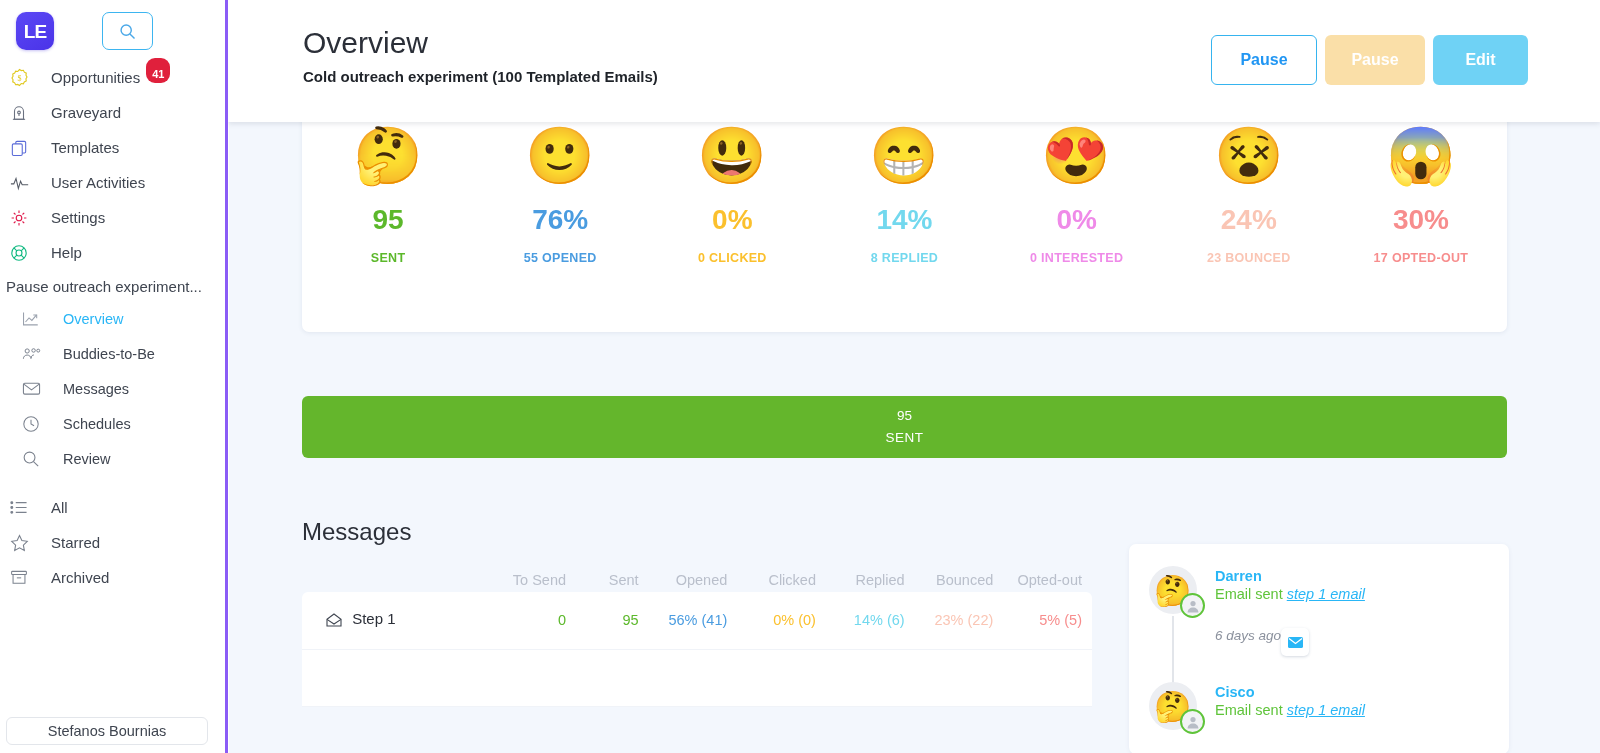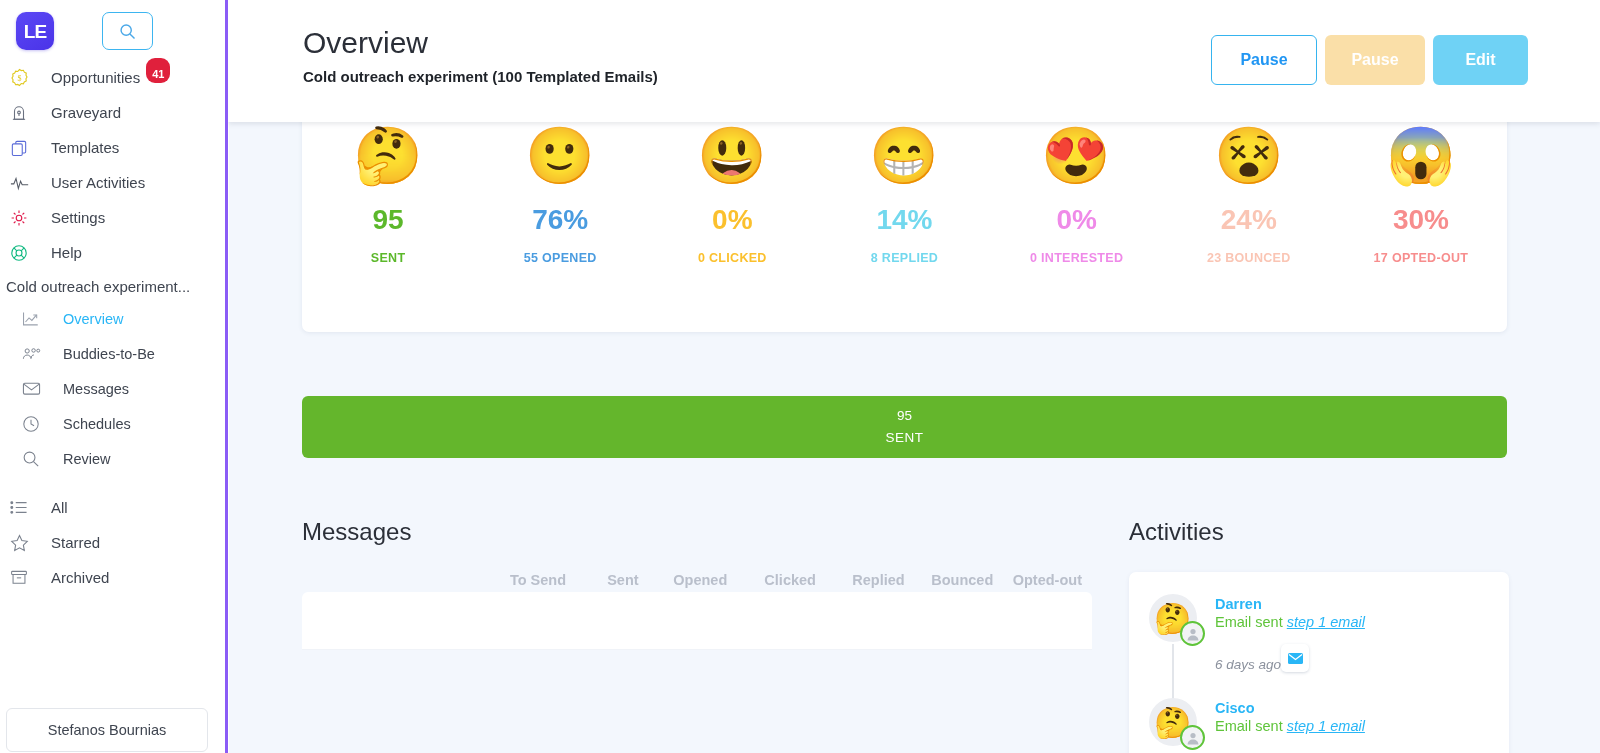--- a/index.html
+++ b/index.html
@@ -46,21 +46,21 @@
     background:#e0203c; color:#fff; font-size:11px; font-weight:bold;
     border-radius:9px; padding:9px 6px 2px; margin-left:6px;
     position:relative; top:-7px; line-height:1.3;
   }
   .sb-section {
     font-size:15px; color:#3f4550; padding:8px 0 6px 6px;
     white-space:nowrap; overflow:hidden;
   }
   .sb-gap { height:14px; }
   .user-btn {
-    position:absolute; left:6px; bottom:1px; width:202px; height:44px;
+    position:absolute; left:6px; bottom:8px; width:202px; height:28px;
     border:1px solid #e3e6eb; border-radius:6px; background:#fff;
     display:flex; align-items:center; justify-content:center;
     font-size:14.5px; color:#3f4550; cursor:pointer;
   }
 
   
   #header {
     position:absolute; left:228px; top:0; width:1372px; height:122px;
     background:#fff; z-index:30;
     box-shadow: 0 2px 5px rgba(60,70,90,.13);
@@ -98,21 +98,21 @@
   }
   .progress-bar .p-val { font-size:13.5px; line-height:22px; }
   .progress-bar .p-cap { font-size:13.5px; line-height:22px; letter-spacing:.5px; }
 
   .sec-title { font-size:24px; color:#2b2f38; font-weight:400; }
   #messages-sec { position:absolute; left:73px; top:518px; width:790px; }
   #activities-sec { position:absolute; left:900px; top:518px; width:380px; }
 
   table.msg { width:790px; border-collapse:collapse; margin-top:26px; table-layout:fixed; }
   table.msg th {
-    font-size:14.5px; color:#b9bfcb; font-weight:700;
+    font-size:14.5px; color:#b9bfcb; font-weight:400;
     text-align:right; padding:0 10px 4px 0; vertical-align:top;
   }
   table.msg th.c-step { width:200px; }
   table.msg th.c-n { width:72px; }
   table.msg th.c-w { width:88px; }
   table.msg tbody tr { background:#fff; }
   table.msg tbody td {
     height:57px; font-size:14.5px; text-align:right; padding-right:10px;
     border-bottom:1px solid #f0f3f8;
   }
@@ -138,21 +138,21 @@
   .av-mini {
     position:absolute; left:31px; top:27px; width:25px; height:25px;
     border-radius:50%; background:#f2f3f5; border:2px solid #5fc43a;
     z-index:3; display:flex; align-items:center; justify-content:center;
   }
   .tl-line { position:absolute; left:23px; top:50px; width:2px; height:76px; background:#e2e5ea; z-index:1; }
   .act-body { padding-left:10px; padding-top:2px; }
   .act-name { color:#29b6f6; font-size:14.5px; font-weight:bold; }
   .act-desc { color:#5fc43a; font-size:14.5px; margin-top:2px; }
   .act-link { color:#29b6f6; font-style:italic; text-decoration:underline; cursor:pointer; }
-  .act-meta { margin-top:14px; display:flex; align-items:flex-end; }
+  .act-meta { margin-top:26px; display:flex; align-items:flex-start; }
   .act-time { color:#8b919d; font-size:13.5px; font-style:italic; }
   .mail-badge {
     width:28px; height:28px; border-radius:5px; background:#fff;
     box-shadow:0 1px 3px rgba(60,80,120,.22);
     display:flex; align-items:center; justify-content:center;
   }
 </style>
 </head>
 <body>
 
@@ -213,35 +213,52 @@
             <th class="c-n">Sent</th>
             <th class="c-w">Opened</th>
             <th class="c-w">Clicked</th>
             <th class="c-w">Replied</th>
             <th class="c-w">Bounced</th>
             <th class="c-w">Opted-out</th>
           </tr>
         </thead>
         <tbody>
           <tr>
+            <td class="step">
+              <span class="env-ico">
+                <svg width="16" height="14" viewBox="0 0 16 14" fill="none" stroke="#3f4550" stroke-width="1.1">
+                  <path d="M1 6.2 L8 1 L15 6.2 V13 H1 Z"></path>
+                  <path d="M1 6.4 L8 11 L15 6.4"></path>
+                </svg>
+              </span>
+              <span>Step 1</span>
+            </td>
+            <td style="color:#5cb82b">0</td>
+            <td style="color:#5cb82b">95</td>
+            <td style="color:#4a9ce0">56% (41)</td>
+            <td style="color:#fbc02d">0% (0)</td>
+            <td style="color:#72d8ee">14% (6)</td>
+            <td style="color:#fac5b4">23% (22)</td>
+            <td style="color:#f78d8d">5% (5)</td>
+          </tr>
+          <tr>
             <td class="step"></td>
             <td></td>
             <td></td>
             <td></td>
             <td></td>
             <td></td>
             <td></td>
             <td></td>
           </tr>
         </tbody>
       </table>
     </div>
 
     <div id="activities-sec">
-      <div class="sec-title">Activities</div>
       <div class="act-card">
 
         <div class="act-row">
           <div class="av-wrap">
             <div class="tl-line"></div>
             <div class="avatar">
               <span>🤔</span>
             </div>
             <div class="av-mini">
               <svg width="14" height="14" viewBox="0 0 14 14" fill="#b8bdc6">
@@ -374,21 +391,21 @@
           <svg width="18" height="18" viewBox="0 0 20 20" fill="none" stroke="#10b981" stroke-width="1.25">
             <circle cx="10" cy="10" r="8"></circle>
               <circle cx="10" cy="10" r="3.3"></circle>
             <path d="M4.3 4.3l3.3 3.3M15.7 4.3l-3.3 3.3M4.3 15.7l3.3-3.3M15.7 15.7l-3.3-3.3"></path>
           </svg>
         </span>
         <span class="lbl">Help</span>
       </div>
     </div>
 
-    <div class="sb-section">Cold outreach experiment...</div>
+    <div class="sb-section">Pause outreach experiment...</div>
 
     <div>
       <div class="sb-item sub active">
         <span class="ico">
           <svg width="18" height="16" viewBox="0 0 20 18" fill="none" stroke="#9aa1ad" stroke-width="1.2">
             <path d="M1.6 1.6v14h16"></path>
               <path d="M3.8 12.4l4-4.6 3.2 2.8 5.2-6.2"></path>
             <path d="M12.6 4.4h3.8v3.8"></path>
           </svg>
         </span>

